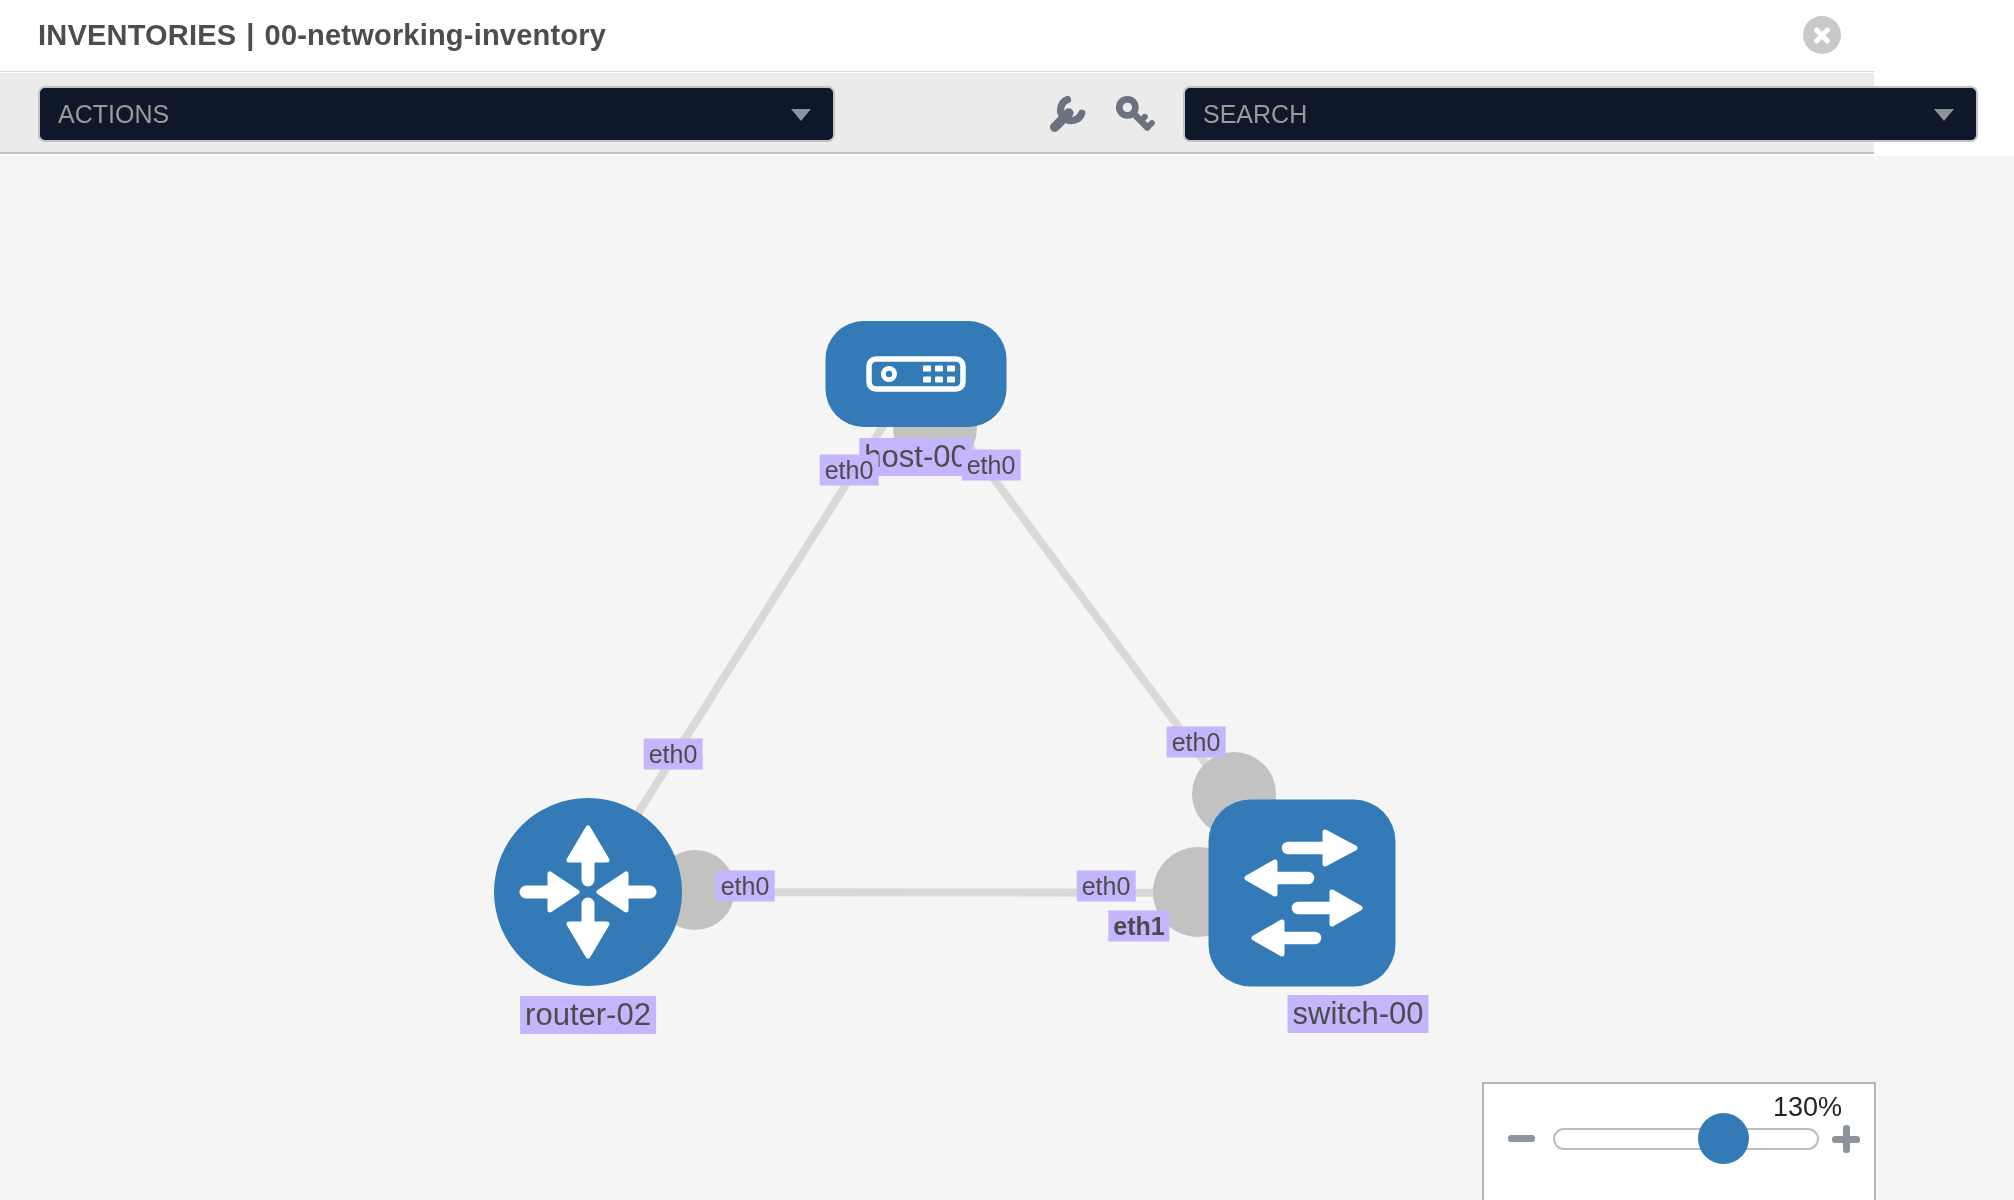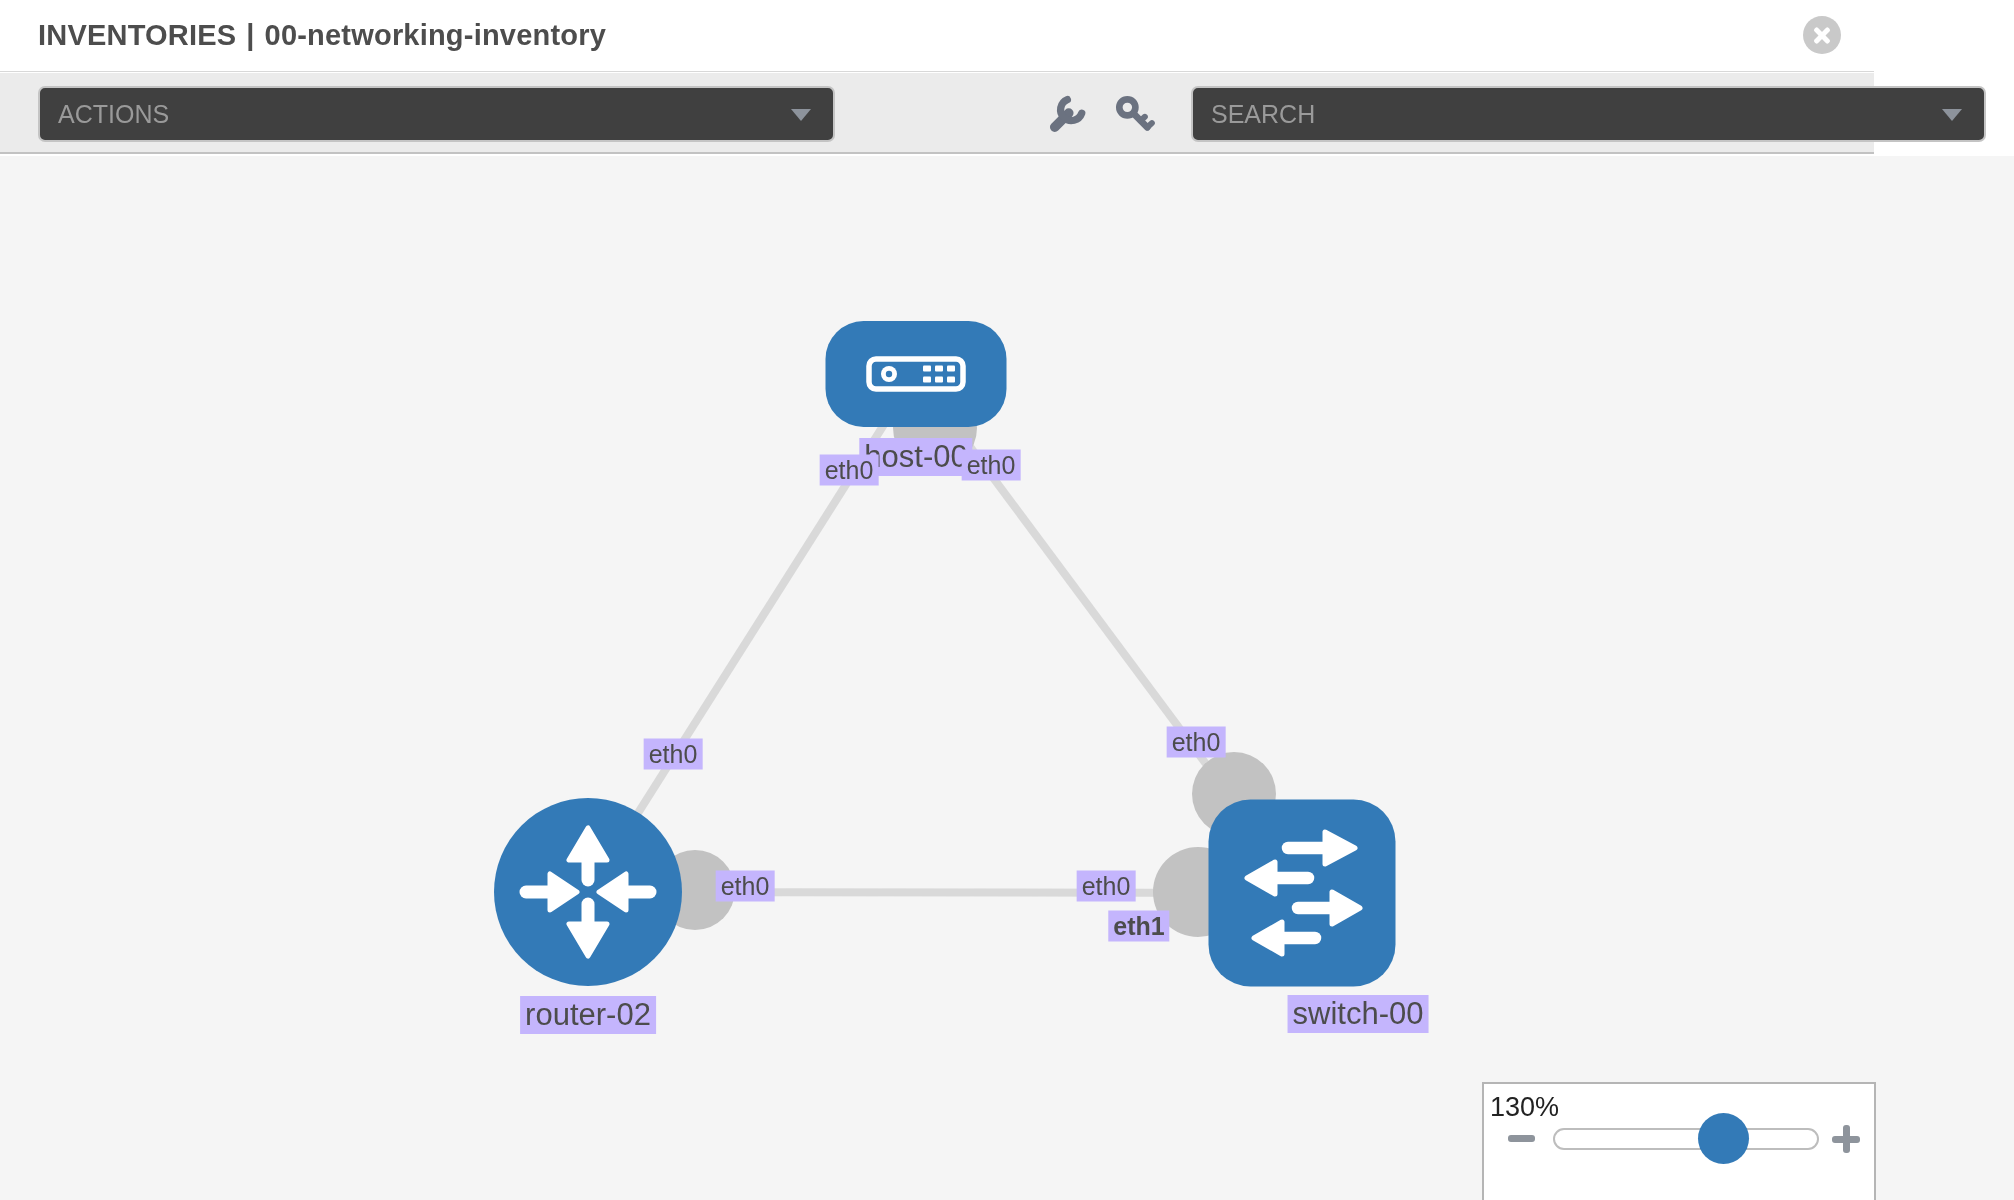--- a/index.html
+++ b/index.html
@@ -16,46 +16,46 @@
   #close-btn { position:absolute; right:33px; top:16px; width:38px; height:38px;
     border-radius:50%; background:#c9c9c9; cursor:pointer; }
   #close-btn .xbar { position:absolute; left:9px; top:16.5px; width:20px; height:5px;
     background:#fff; border-radius:2px; }
   #close-btn .xbar.a { transform:rotate(45deg); }
   #close-btn .xbar.b { transform:rotate(-45deg); }
 
   
   #toolbar { position:absolute; top:73px; left:0; width:100%; height:81px;
     background:#ebebeb; border-bottom:2px solid #c2c2c2; }
-  .select-box { position:absolute; top:13px; height:56px; background:#404040;
+  .select-box { position:absolute; top:13px; height:56px; background:#0f172a;
     border:2px solid #c4c4c4; border-radius:7px; cursor:pointer; }
   .select-box .sel-label { position:absolute; left:18px; top:0; height:52px;
     line-height:52px; font-size:25px; color:#9a9a9a; }
   .caret { position:absolute; right:22px; top:21px; width:0; height:0;
     border-left:10px solid transparent; border-right:10px solid transparent;
     border-top:12px solid #8d939c; }
   #actions-box { left:38px; width:797px; }
-  #search-box  { left:1183px; width:795px;margin-left:8px; }
+  #search-box  { left:1183px; width:795px; }
   .tool-icon { position:absolute; top:20px; width:42px; height:42px; cursor:pointer; }
   #wrench-icon { left:1046px; }
   #key-icon { left:1113px; }
 
   
   #canvas { position:absolute; top:156px; left:0; width:2014px; height:1044px;
     background:#f5f5f5; }
   #topology-svg { position:absolute; left:0; top:0; }
   .graph-label { position:absolute; transform:translate(-50%,-50%);
     background:#c4b5fd; color:#4c4c4c; white-space:nowrap; padding:1px 5px; }
   .node-label { font-size:31px; }
   .iface-label { font-size:25px; }
 
   
   #zoom-panel { position:absolute; right:-2px; bottom:-2px; width:394px; height:120px;
     background:#fff; border:2px solid #b5b5b5; }
-  #zoom-level { position:absolute; top:8px; left:0; width:358px; text-align:left;
+  #zoom-level { position:absolute; top:8px; left:0; width:358px; text-align:right;
     font-size:27px; color:#222;padding-left:6px; }
   #zoom-minus { position:absolute; left:24px; top:51px; width:27px; height:7px;
     background:#8e949c; border-radius:3px; cursor:pointer; }
   #zoom-track { position:absolute; left:69px; top:44px; width:266px; height:22px;
     background:#fff; border:2px solid #bdbdbd; border-radius:11px; cursor:pointer; }
   #zoom-handle { position:absolute; left:214px; top:29px; width:51px; height:51px;
     border-radius:50%; background:#337ab7; cursor:grab; }
   #zoom-plus { position:absolute; left:348px; top:41px; width:28px; height:28px; cursor:pointer; }
   #zoom-plus .pbar-h { position:absolute; left:0; top:10.5px; width:28px; height:7px;
     background:#8e949c; border-radius:3px; }

